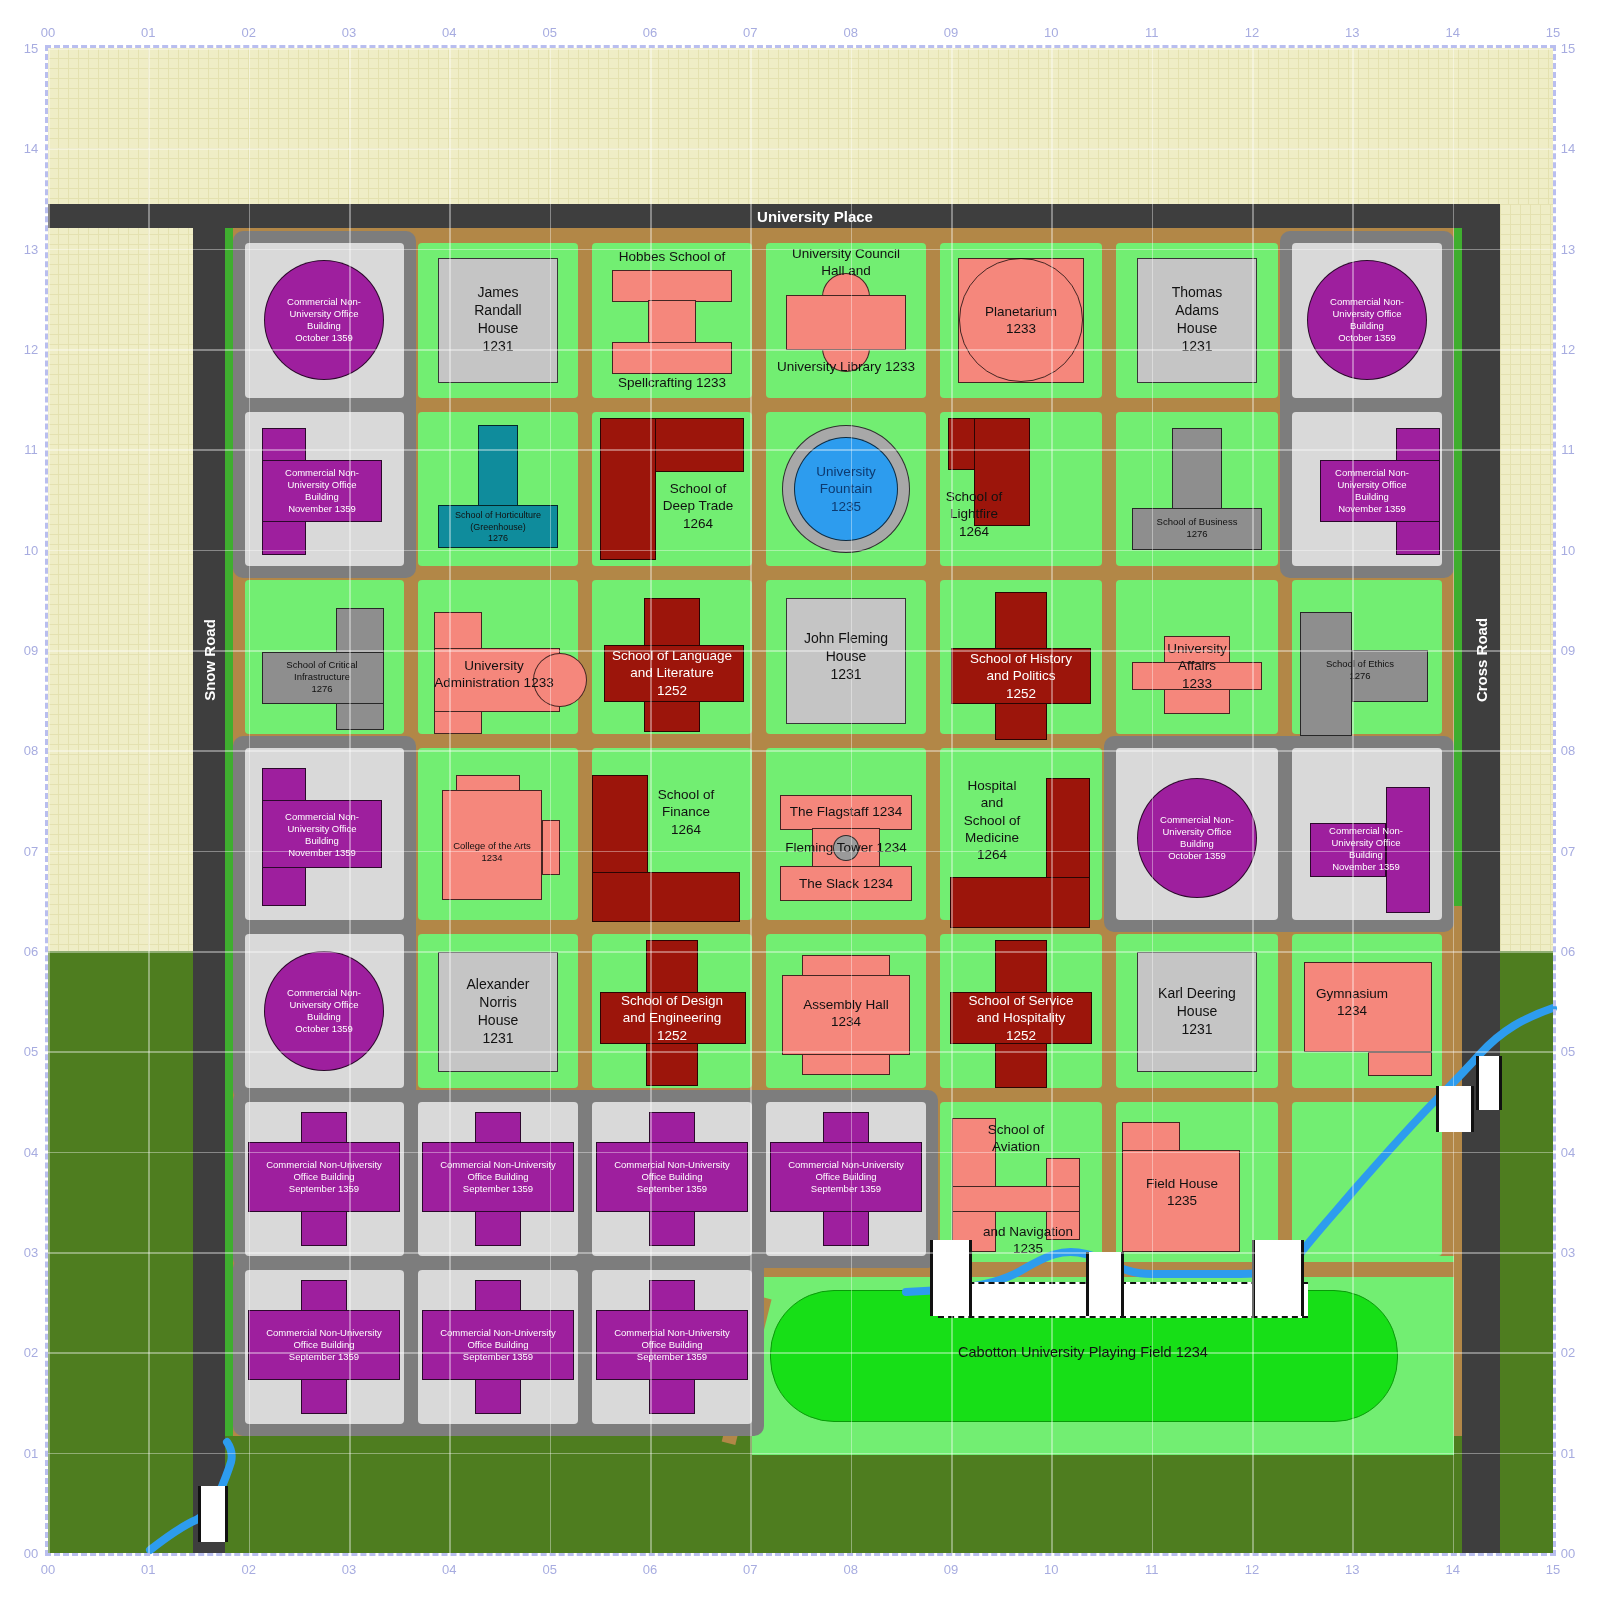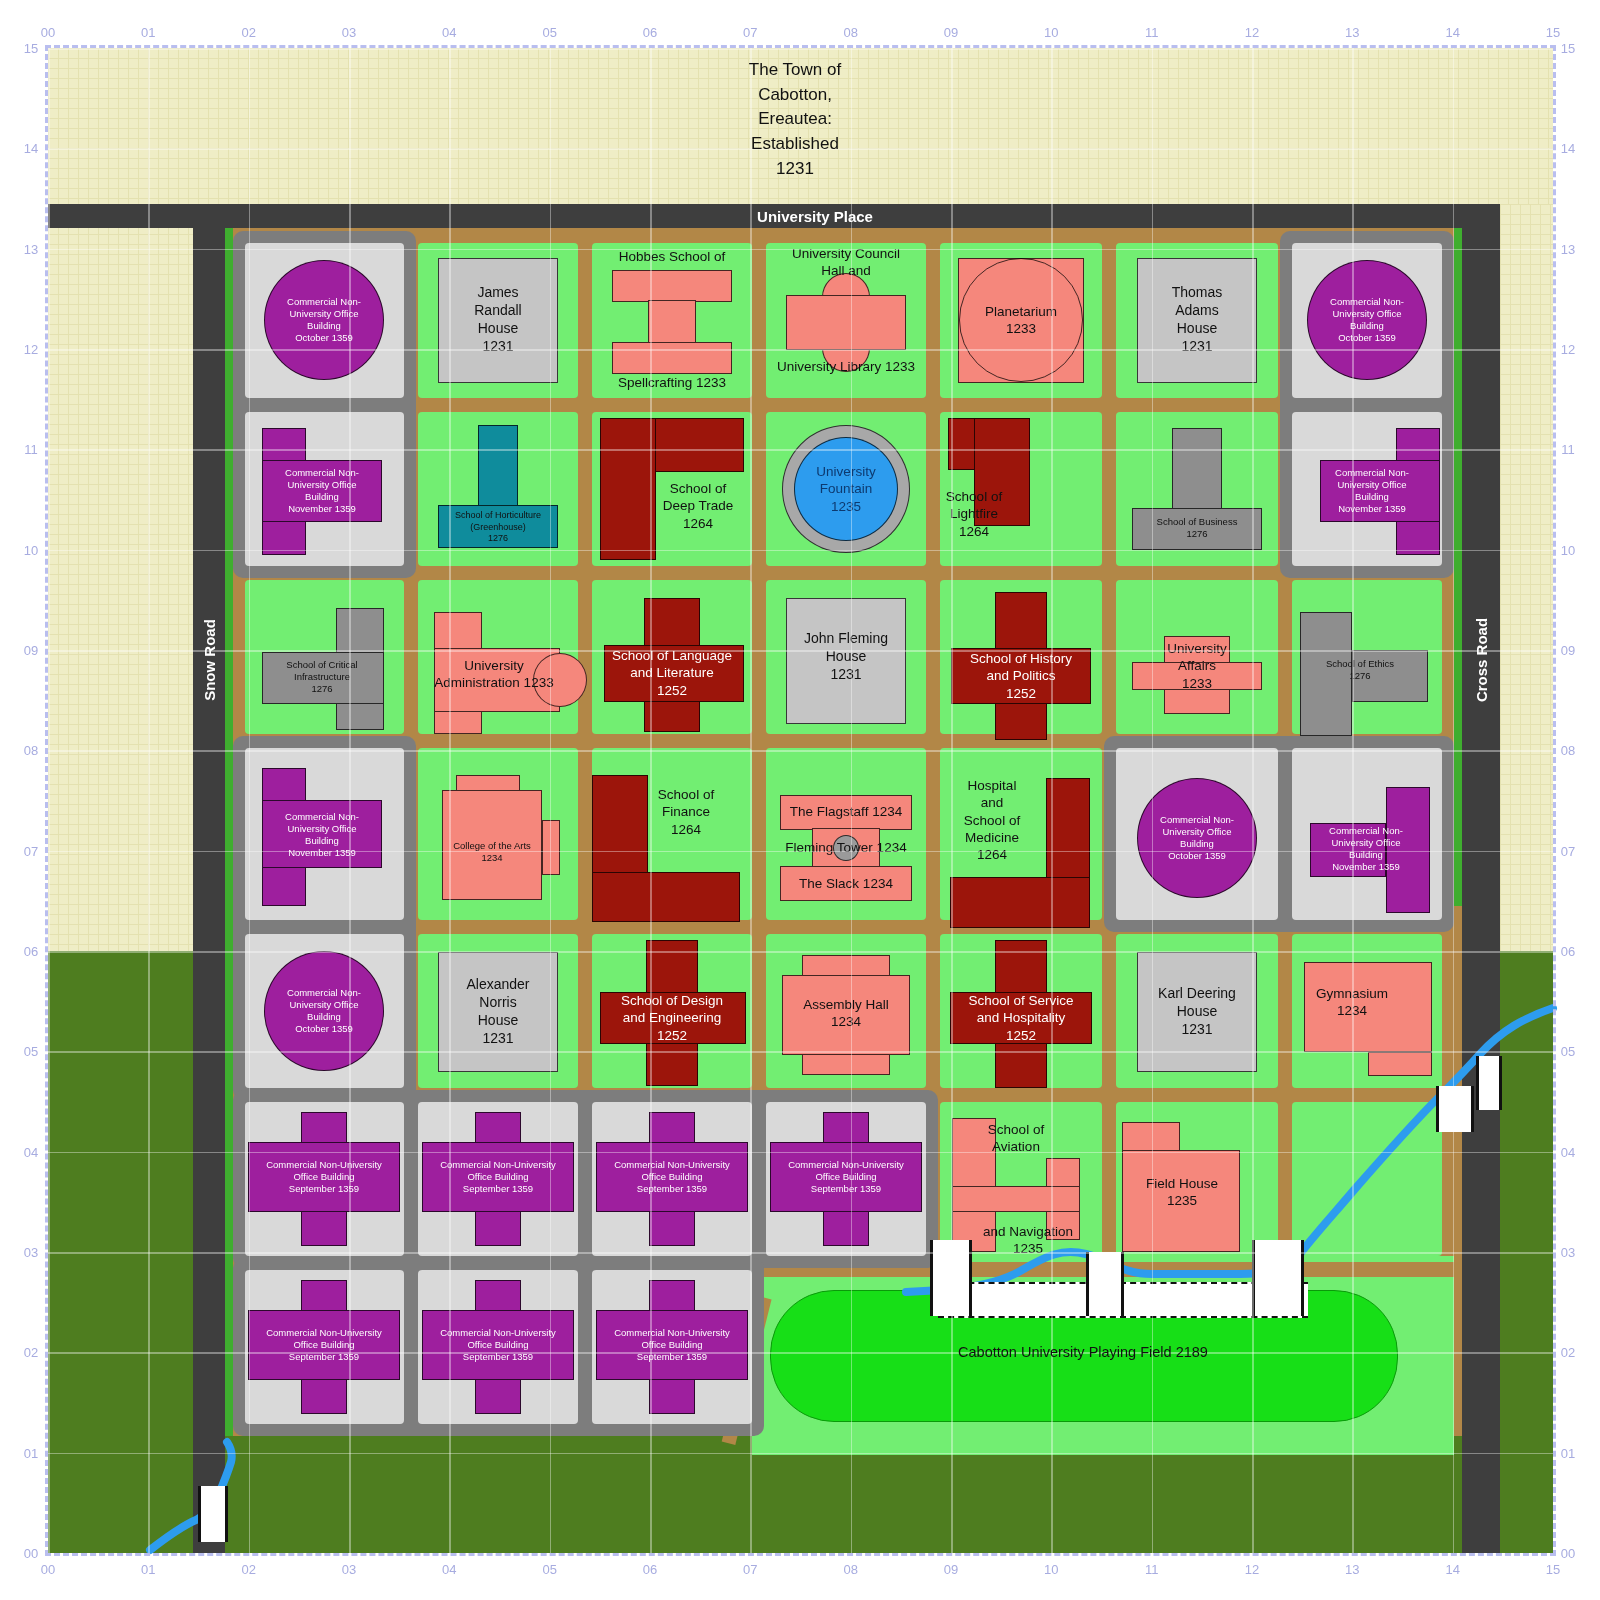--- a/index.html
+++ b/index.html
@@ -340,26 +340,21 @@
       <div class="bridge v" style="position: absolute; left: 1476px; top: 1056px; width: 26px; height: 54px;"></div>
       <div class="bridge v" style="position: absolute; left: 1436px; top: 1086px; width: 38px; height: 46px;"></div>
       <div class="bridge walk" style="position: absolute; left: 938px; top: 1282px; width: 370px; height: 36px;"></div>
       <div class="bridge v" style="position: absolute; left: 930px; top: 1240px; width: 42px; height: 76px;"></div>
       <div class="bridge v" style="position: absolute; left: 1086px; top: 1252px; width: 38px; height: 64px;"></div>
       <div class="bridge v" style="position: absolute; left: 1252px; top: 1240px; width: 52px; height: 76px;"></div>
     </div>
 
   <div id="grid-overlay"></div>
 
-  <div id="map-title" class="pre">The Town of
-Cabotton,
-Ereautea:
-Established
-1231</div>
-  <div id="field-label">Cabotton University Playing Field 2189</div>
+  <div id="field-label">Cabotton University Playing Field 1234</div>
 
   <div id="L-axis" class="layer">
       <div class="axl" style="position: absolute; left: 48px; top: 32px;">00</div>
       <div class="axl" style="position: absolute; left: 48px; top: 1569px;">00</div>
       <div class="axl" style="position: absolute; left: 31px; top: 1552.99px;">00</div>
       <div class="axl" style="position: absolute; left: 1568px; top: 1552.99px;">00</div>
       <div class="axl" style="position: absolute; left: 148.333px; top: 32px;">01</div>
       <div class="axl" style="position: absolute; left: 148.333px; top: 1569px;">01</div>
       <div class="axl" style="position: absolute; left: 31px; top: 1452.66px;">01</div>
       <div class="axl" style="position: absolute; left: 1568px; top: 1452.66px;">01</div>

